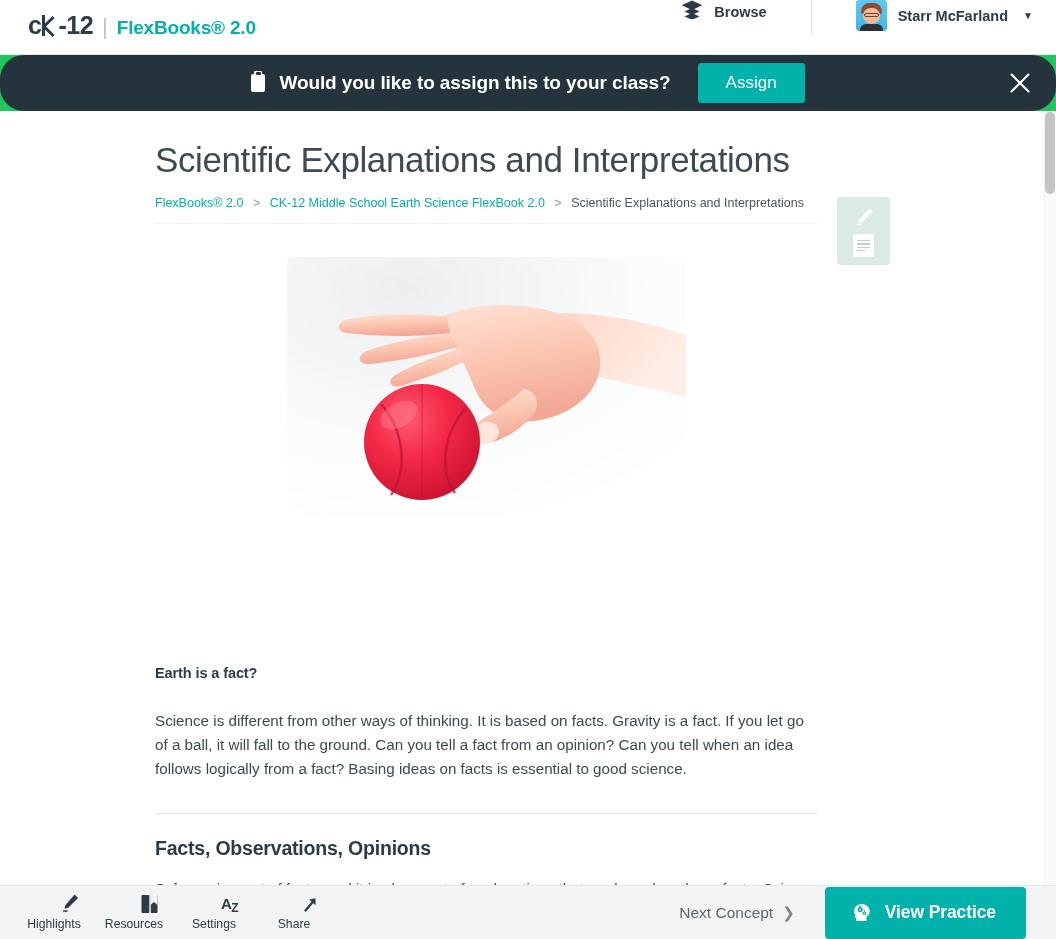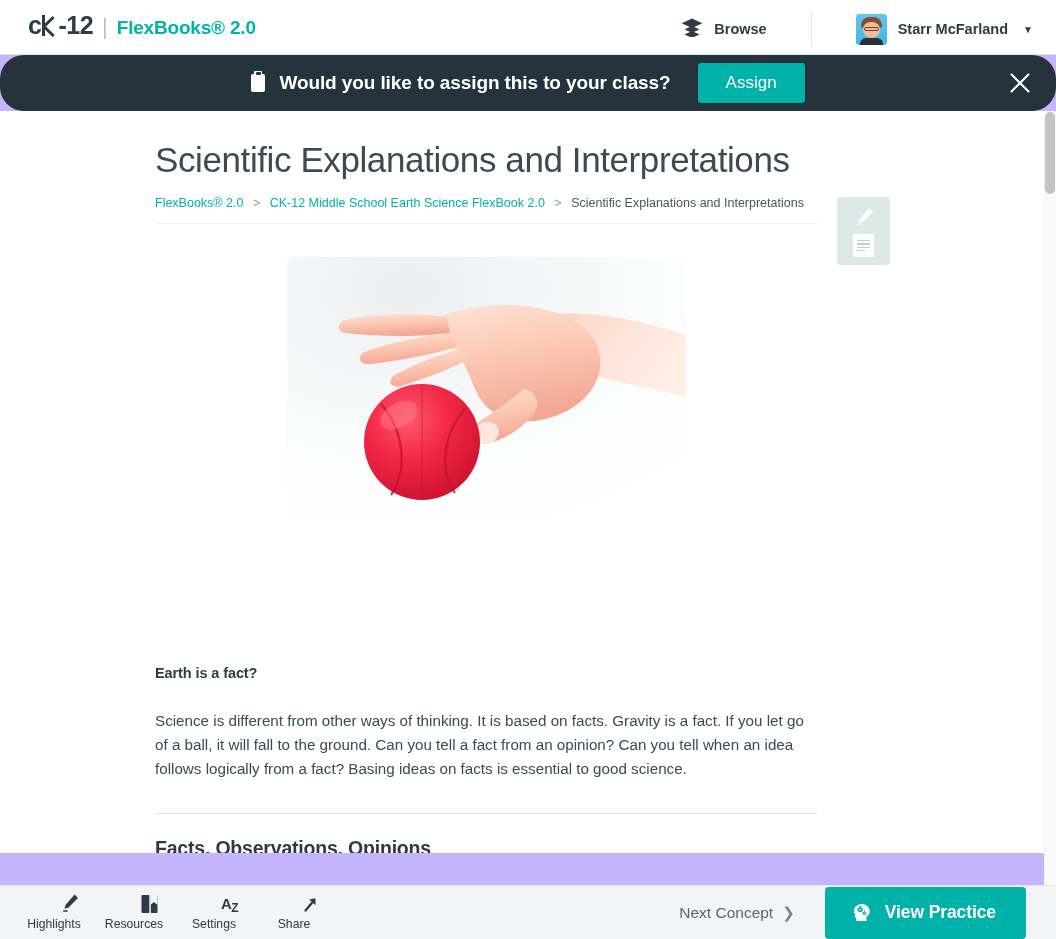--- a/index.html
+++ b/index.html
@@ -10,21 +10,21 @@
     overflow: hidden;
     font-family: "Liberation Sans", sans-serif;
     background: #ffffff;
   }
 
   #app {
     position: relative;
     width: 1056px;
     height: 939px;
     overflow: hidden;
-    background: #c4b5fd;
+    background: #22c55e;
   }
 
   
   .topbar {
     position: absolute;
     top: 0; left: 0;
     width: 1056px;
     height: 55px;
     background: #ffffff;
     border-bottom: 1px solid #e3e6e8;
@@ -82,21 +82,21 @@
     line-height: 1;
     letter-spacing: -0.2px;
   }
 
   .header-right {
     position: absolute;
     right: 23px;
     top: 0;
     height: 58px;
     display: flex;
-    align-items: center;
+    align-items: flex-start;
     gap: 16px;
   }
   .browse-btn {
     display: flex;
     align-items: center;
     gap: 11px;
     padding: 0 28px 0 0;
     cursor: pointer;
     color: #2c3b45;
   }
@@ -248,21 +248,21 @@
     border-radius: 1px;
   }
   .banner-close::before { transform: rotate(45deg); }
   .banner-close::after  { transform: rotate(-45deg); }
 
   
   .content-area {
     position: absolute;
     top: 111px; left: 0;
     width: 1044px;
-    height: 742px;
+    height: 828px;
     background: #ffffff;
     overflow: hidden;
   }
   .content-inner {
     position: relative;
     width: 1044px;
     padding: 0;
   }
 
   .page-title {

